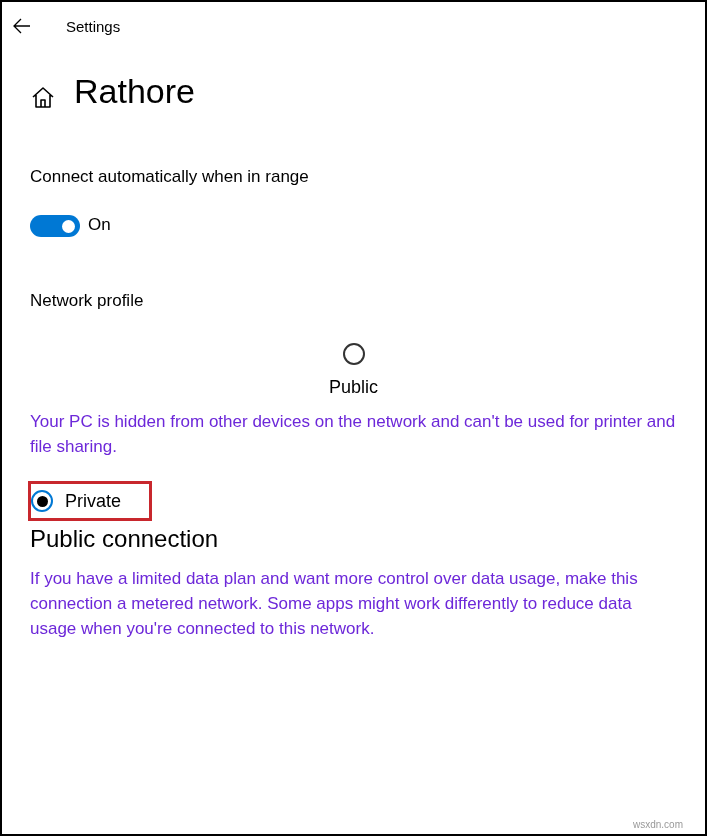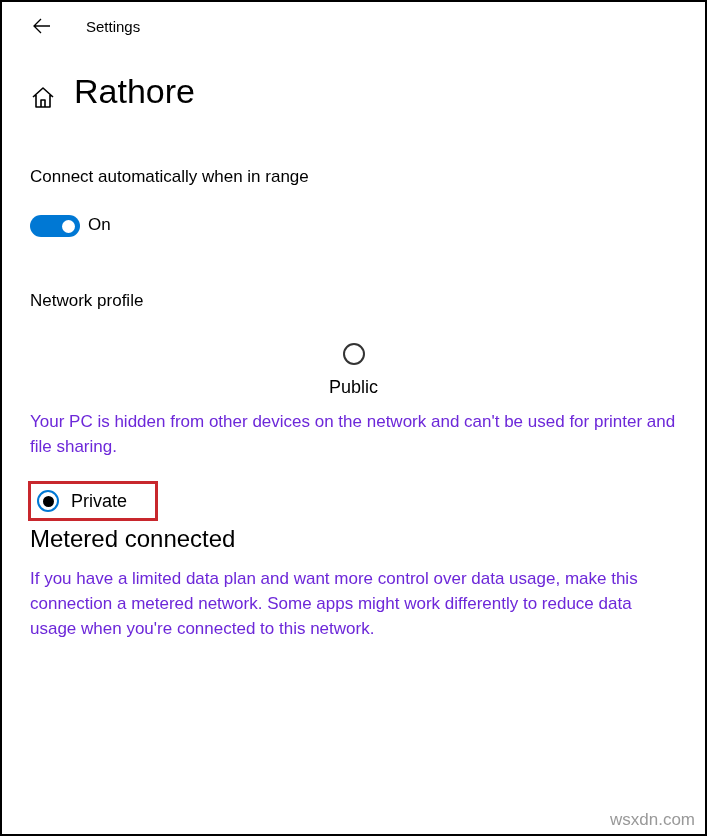--- a/index.html
+++ b/index.html
@@ -14,23 +14,22 @@
       height: 836px;
       margin: 0 auto;
       border: 2px solid #000;
       color: #000;
       overflow: hidden;
     }
     .titlebar {
       display: flex;
       align-items: center;
       height: 48px;
-      padding-left: 12px;
+      padding-left: 0;
       gap: 24px;
-      margin-left: 8px;
     }
     .back-arrow {
       width: 40px;
       height: 40px;
       display: flex;
       align-items: center;
       justify-content: center;
       cursor: pointer;
     }
     .title-text {
@@ -94,21 +93,21 @@
       gap: 12px;
       margin-bottom: 8px;
       padding: 4px 0;
       flex-direction: column;
     }
     .radio-highlight {
       display: inline-flex;
       align-items: center;
       gap: 12px;
       border: 3px solid #c8272d;
-      padding: 6px 28px 6px 6px;
+      padding: 6px 28px 6px 0;
       margin-bottom: 4px;
       margin-left: -2px;
     }
     .radio {
       width: 22px;
       height: 22px;
       border: 2px solid #333;
       border-radius: 50%;
       display: flex;
       align-items: center;
@@ -142,22 +141,22 @@
       margin-bottom: 42px;
     }
     .metered-heading {
       font-size: 24px;
       font-weight: 400;
       margin-bottom: 14px;
     }
     .watermark {
       position: absolute;
       bottom: 6px;
-      right: 12px;
-      font-size: 17px;
+      right: 24px;
+      font-size: 10px;
       color: #999;
     }
   </style>
 </head>
 <body>
 
 <div class="titlebar">
   <div class="back-arrow">
     <svg width="18" height="18" viewBox="0 0 18 18">
       <path d="M8 2 L1 9 L8 16 M1 9 H17" stroke="#000" stroke-width="1.3" fill="none"></path>
@@ -201,18 +200,18 @@
         <div class="radio selected">
           <div class="radio-inner"></div>
         </div>
         <div class="radio-label">Private</div>
       </div>
     </div>
 
 
   </div>
 
-  <div class="metered-heading">Metered connected</div>
+  <div class="metered-heading">Public connection</div>
   <div class="description">If you have a limited data plan and want more control over data usage, make this connection a metered network. Some apps might work differently to reduce data usage when you're connected to this network.</div>
 
 </div>
 
 <div class="watermark">wsxdn.com</div>
 
 </body></html>

